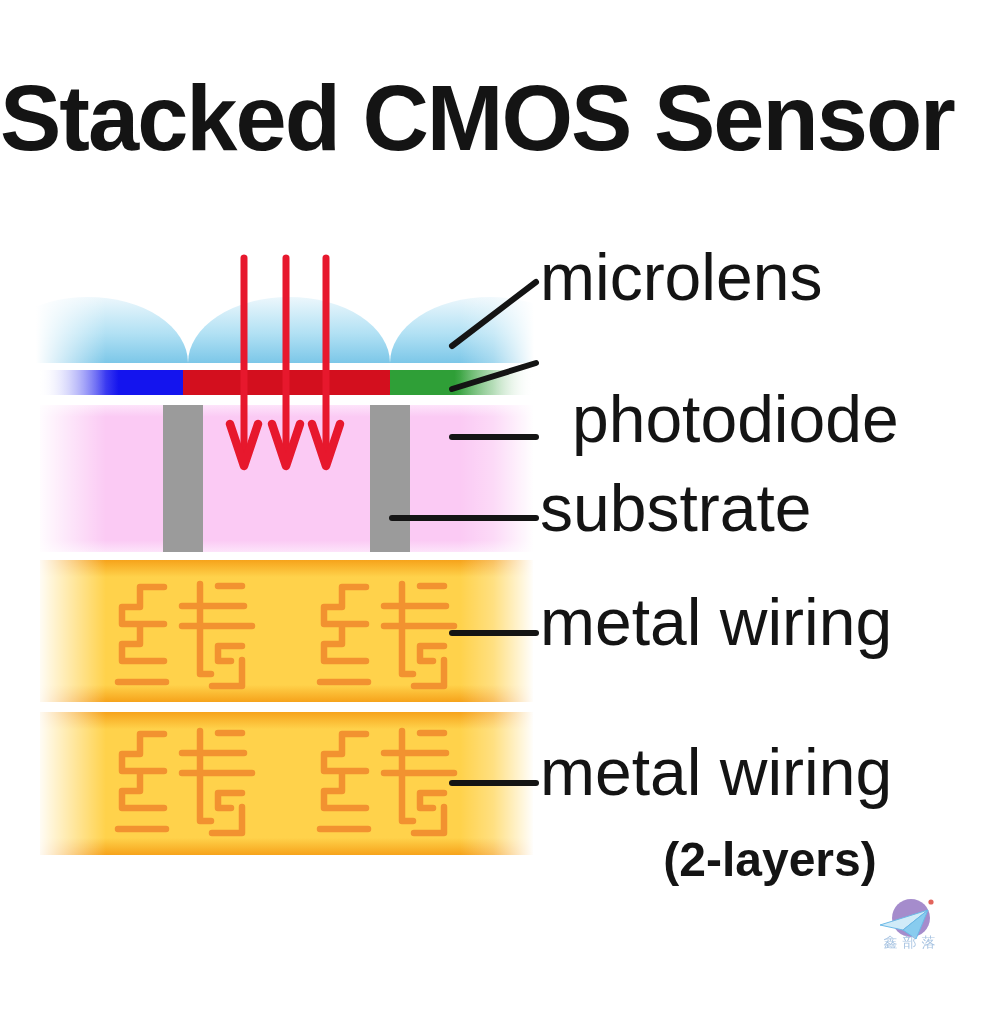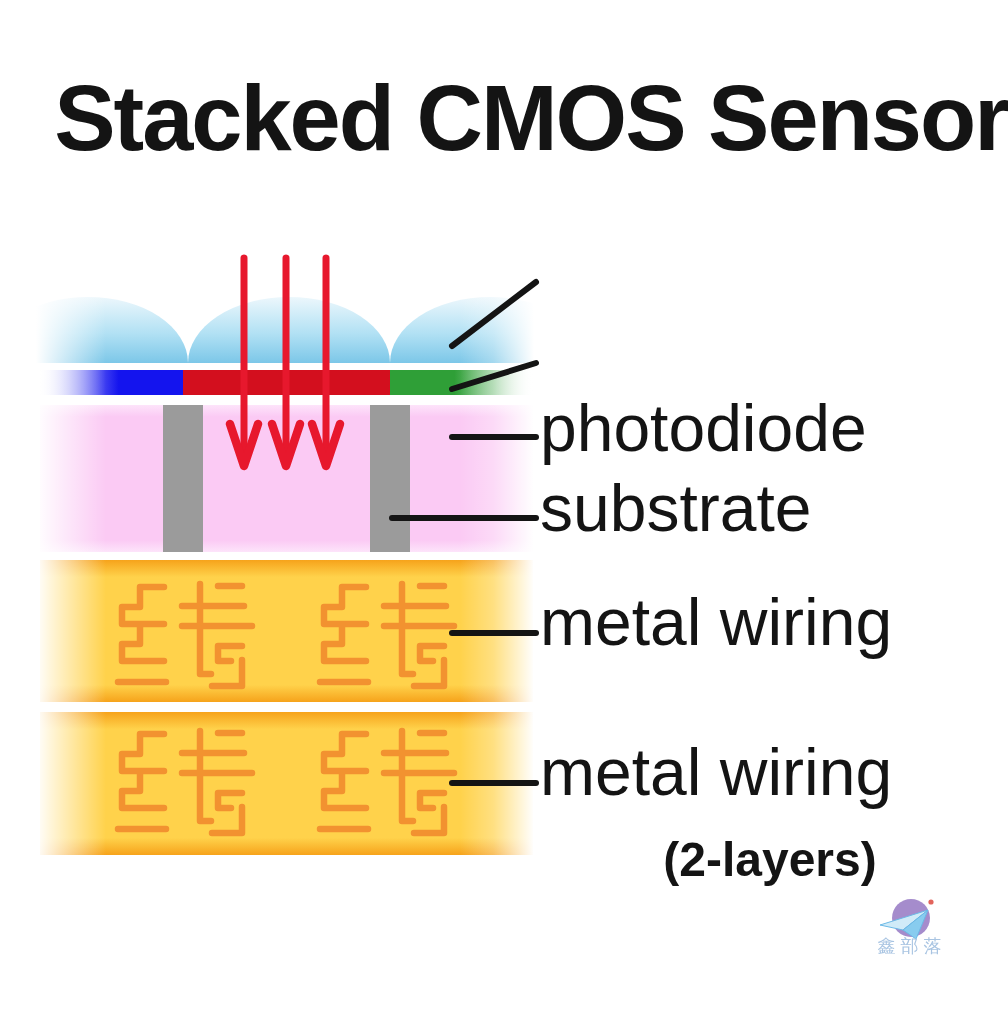--- a/index.html
+++ b/index.html
@@ -7,44 +7,44 @@
     position:relative;
     width:1008px;height:1024px;
     background:#ffffff;
     overflow:hidden;
     font-family:"Liberation Sans","DejaVu Sans",sans-serif;
     color:#141414;
   }
   #diagram-svg{position:absolute;left:0;top:0;width:1008px;height:1024px;}
   .title{
     position:absolute;top:66px;left:0;width:1008px;
-    text-align:right;
+    text-align:left;
     font-size:92px;font-weight:700;letter-spacing:-2px;
     color:#141414;white-space:nowrap;
   }
   .layer-label{
     position:absolute;left:540px;
     font-size:66px;font-weight:400;line-height:1.05;
     color:#141414;white-space:nowrap;
   }
   .lbl-microlens{top:243px;}
   .lbl-colour-filter{top:318px;}
-  .lbl-photodiode{top:394px;}
+  .lbl-photodiode{top:385px;margin-left:32px;}
   .lbl-substrate{top:474px;}
   .lbl-metal-wiring-1{top:588px;}
   .lbl-metal-wiring-2{top:738px;}
   .layers-note{
     position:absolute;left:580px;top:832px;width:380px;
     text-align:center;
     font-size:48px;font-weight:700;color:#141414;white-space:nowrap;
   }
   .watermark-text{
     position:absolute;left:870px;top:934px;width:84px;
     text-align:center;
-    font-size:18px;letter-spacing:5px;
+    font-size:14px;letter-spacing:5px;
     color:#a8c4e2;
   }
 </style>
 </head>
 <body>
 
 <div id="stage">
 
   <svg id="diagram-svg" viewBox="0 0 1008 1024">
     <defs>
@@ -156,20 +156,21 @@
       <circle cx="931" cy="902" r="2.6" fill="#e0574e"></circle>
       <g>
         <polygon points="880,925 928,910 903,930" fill="#cdeaf8" stroke="#5fb3e4" stroke-width="1"></polygon>
         <polygon points="903,930 928,910 916,939" fill="#7ec8ee" stroke="#5fb3e4" stroke-width="1"></polygon>
       </g>
     </g>
   </svg>
 
   <div class="title">Stacked CMOS Sensor</div>
 
+  <div class="layer-label lbl-microlens">microlens</div>
   <div class="layer-label lbl-photodiode">photodiode</div>
   <div class="layer-label lbl-substrate">substrate</div>
   <div class="layer-label lbl-metal-wiring-1">metal wiring</div>
   <div class="layer-label lbl-metal-wiring-2">metal wiring</div>
   <div class="layers-note">(2-layers)</div>
 
   <div class="watermark-text">鑫部落</div>
 </div>
 
 </body></html>

